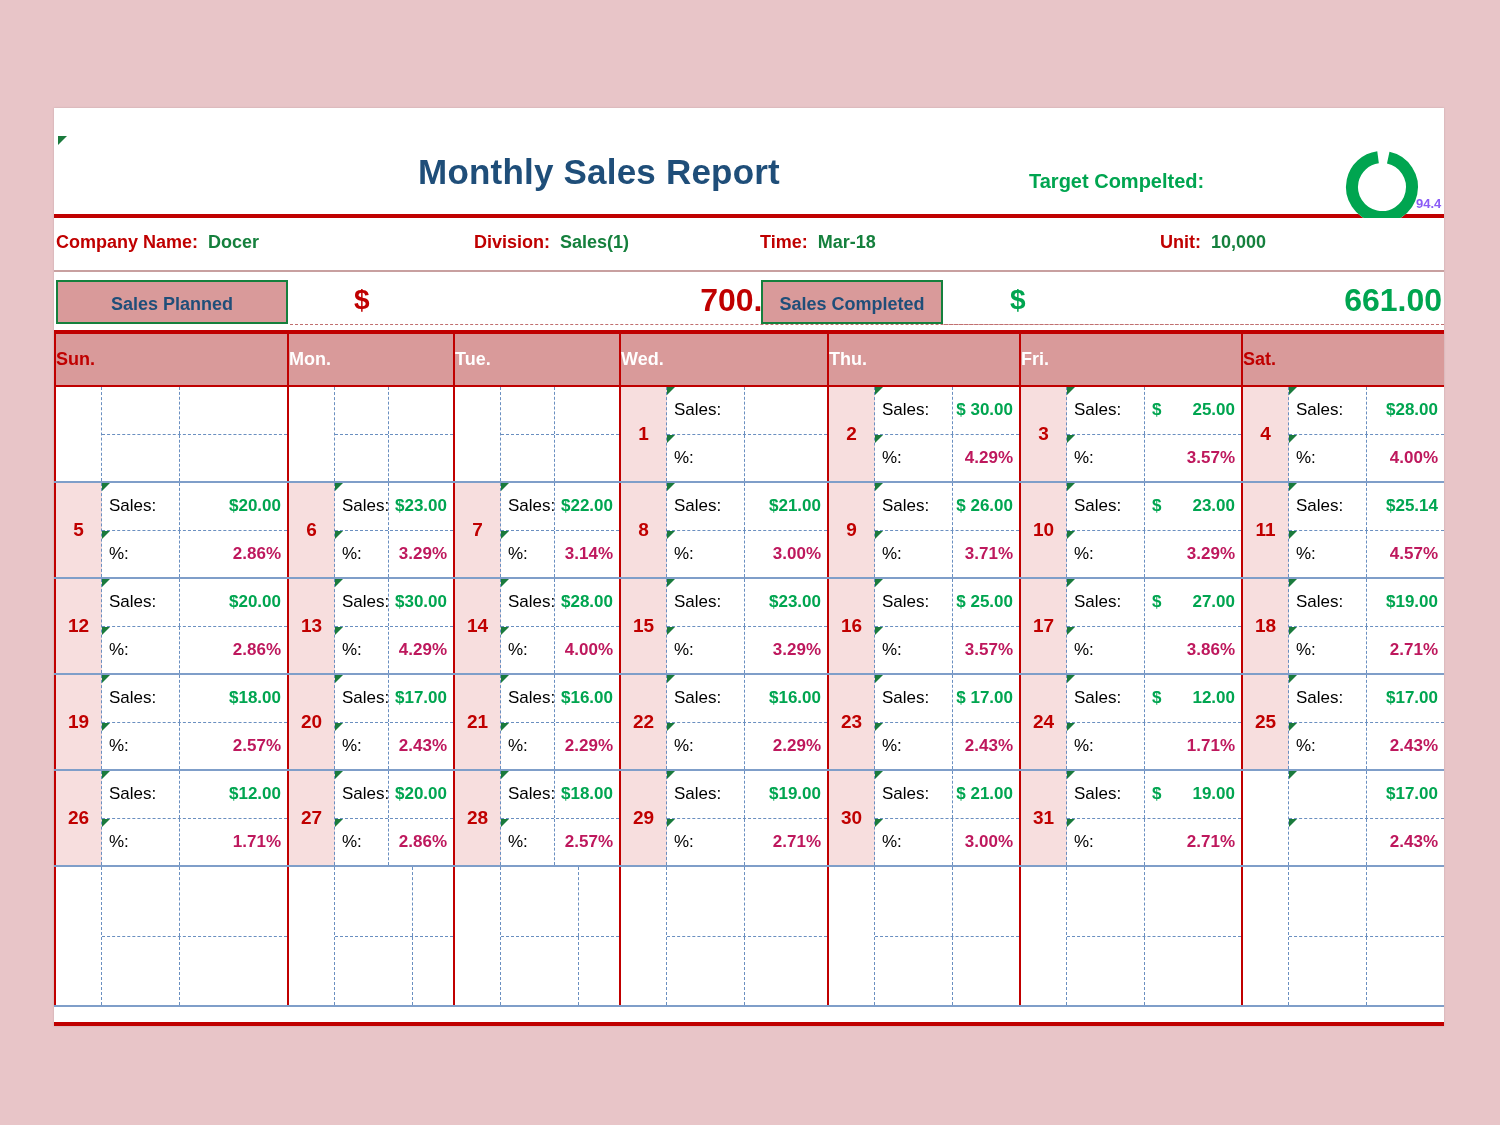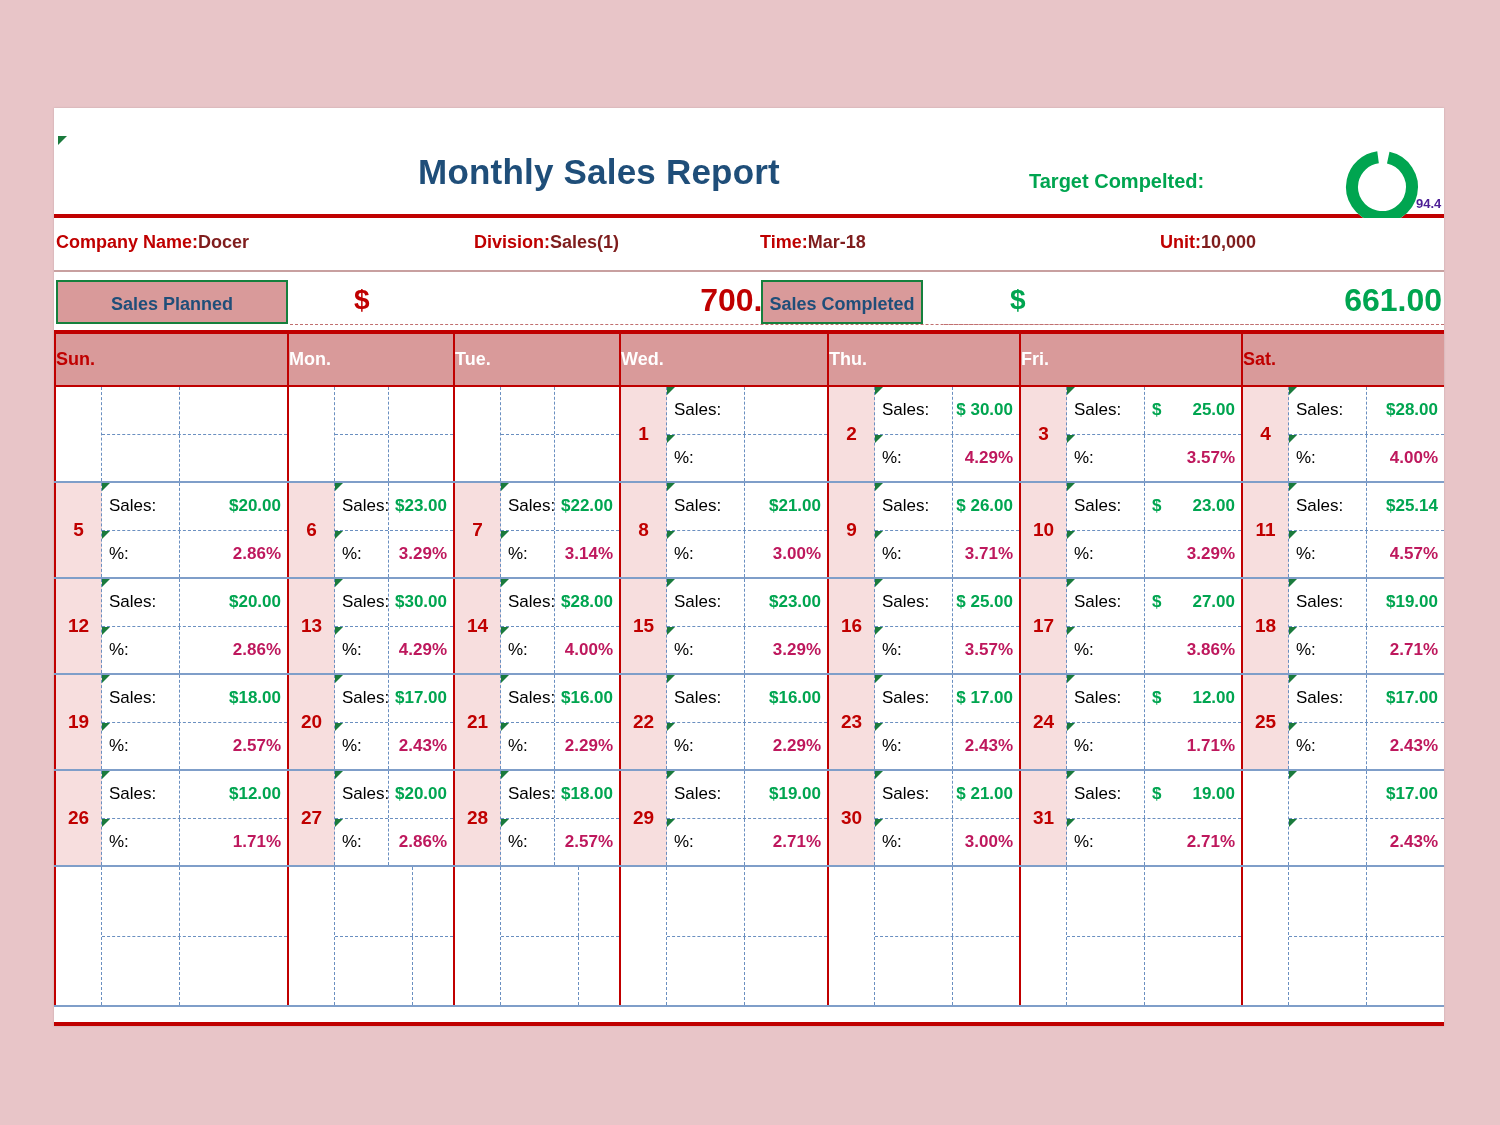--- a/index.html
+++ b/index.html
@@ -60,21 +60,21 @@
     top: 36px;
     width: 86px;
     height: 86px;
   }
   .donut-pct {
     position: absolute;
     left: 1362px;
     top: 88px;
     font-size: 13px;
     font-weight: bold;
-    color: #4c1d95;
+    color: #8b5cf6;
     white-space: nowrap;
   }
   .corner-mark {
     position: absolute;
     left: 4px;
     top: 28px;
     width: 0; height: 0;
     border-top: 9px solid #1a7a3c;
     border-right: 9px solid transparent;
   }
@@ -86,21 +86,21 @@
     border-bottom: 2px solid #c8a0a0;
   }
   .info-item {
     position: absolute;
     top: 14px;
     font-size: 18px;
     font-weight: bold;
     white-space: nowrap;
   }
   .info-item .k { color: #c00000; }
-  .info-item .v { color: #7f1d1d; }
+  .info-item .v { color: #15803d; margin-left: 10px; }
   .i1 { left: 2px; }
   .i2 { left: 420px; }
   .i3 { left: 706px; text-align: right; }
   .i4 { left: 1106px; }
   
   .sum-band {
     position: relative;
     height: 62px;
     background: #ffffff;
     border-bottom: 4px solid #c00000;
@@ -113,21 +113,21 @@
     line-height: 44px;
     text-align: center;
     background: #d99a9a;
     border: 2px solid #15803d;
     box-sizing: border-box;
     font-size: 18px;
     font-weight: bold;
     color: #1f4e79;
   }
   .tag-planned { left: 2px; width: 232px; }
-  .tag-completed { left: 707px; width: 162px; }
+  .tag-completed { left: 707px; width: 182px; }
   .sum-cur {
     position: absolute;
     top: 12px;
     font-size: 28px;
     font-weight: bold;
   }
   .cur-planned { left: 300px; color: #c00000; }
   .cur-completed { left: 956px; color: #00a550; }
   .sum-val {
     position: absolute;

